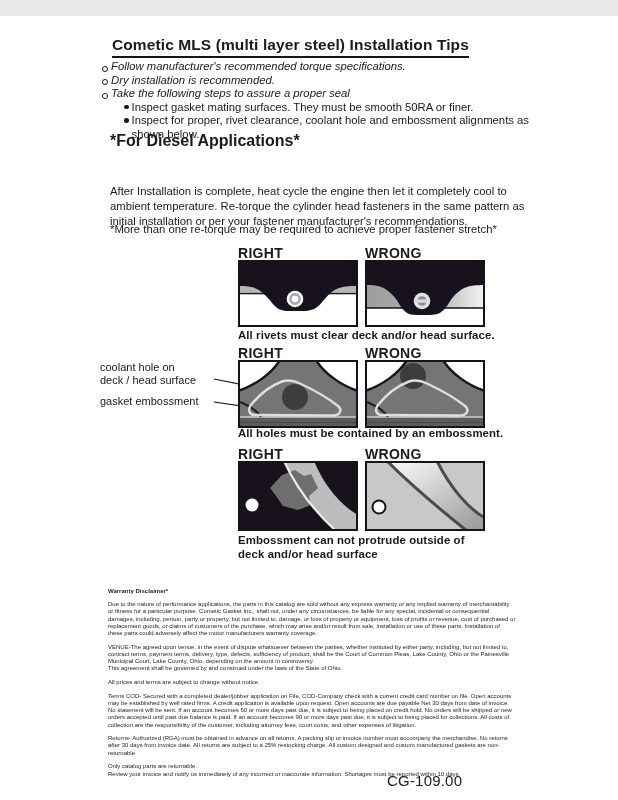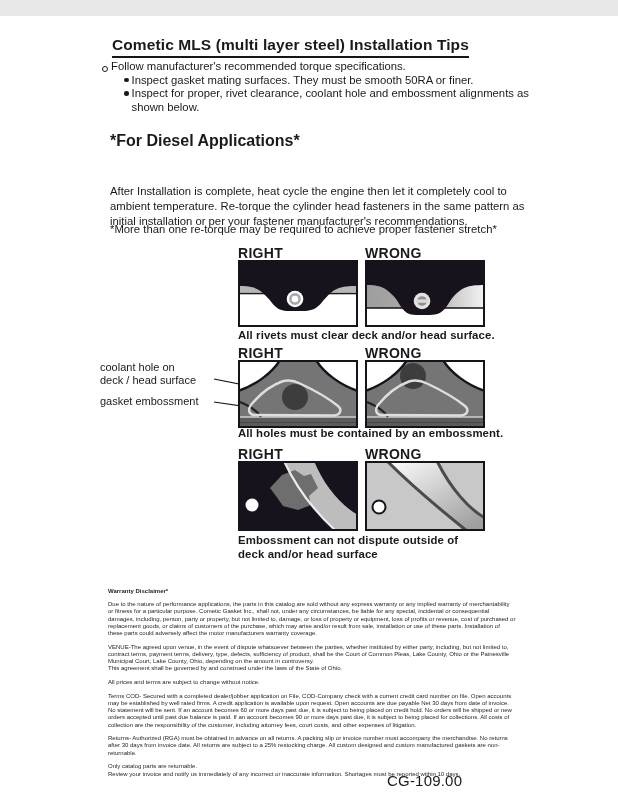--- a/index.html
+++ b/index.html
@@ -10,21 +10,21 @@
   }
   .abs { position:absolute; }
 
   .doc-title {
     left:112px; top:20px; font-size:15.5px; font-weight:bold;
     border-bottom:2px solid #161616; padding-bottom:2px; display:inline-block;
     letter-spacing:0.1px;
   }
 
   .bullets { left:102px; top:44px; width:440px; font-size:11.3px; }
-  .b-row { display:flex; align-items:center; line-height:13.6px; }
+  .b-row { display:flex; align-items:center; line-height:13.6px;font-style:italic; }
   .b-marker {
     width:4px; height:4px; border:1.2px solid #1a1a1a; border-radius:50%;
     margin:4px 3px 0 0; flex:0 0 auto;
   }
   .sb-row { display:flex; align-items:flex-start; line-height:13.6px; padding-left:22px; }
   .sb-marker {
     width:4.5px; height:4.5px; background:#1a1a1a; border-radius:50%;
     margin:4px 3px 0 0; flex:0 0 auto;
   }
 
@@ -75,20 +75,28 @@
 <body>
 
 <div class="page">
 
   <div class="abs doc-title">Cometic MLS (multi layer steel) Installation Tips</div>
 
   <div class="abs bullets">
     <div class="b-row">
       <span class="b-marker"></span>
       <span>Follow manufacturer's recommended torque specifications.</span>
+    </div>
+    <div class="b-row">
+      <span class="b-marker"></span>
+      <span>Dry installation is recommended.</span>
+    </div>
+    <div class="b-row">
+      <span class="b-marker"></span>
+      <span>Take the following steps to assure a proper seal</span>
     </div>
     <div class="sb-row">
       <span class="sb-marker"></span>
       <span>Inspect gasket mating surfaces.  They must be smooth 50RA or finer.</span>
     </div>
     <div class="sb-row">
       <span class="sb-marker"></span>
       <span>Inspect for proper, rivet clearance, coolant hole and embossment alignments as shown below.</span>
     </div>
   </div>
@@ -215,21 +223,21 @@
         </defs>
         <rect width="120" height="70" fill="#c8c8c8"></rect>
         <path d="M22 0 H72 C86 28 104 48 120 57 V70 H102 C72 46 42 20 22 0 Z" fill="url(#gBand3)"></path>
         <path d="M22 0 C42 20 72 46 102 70" fill="none" stroke="#4b4b4b" stroke-width="3"></path>
         <path d="M72 0 C86 28 104 48 120 57" fill="none" stroke="#4b4b4b" stroke-width="3"></path>
         <circle cx="14" cy="46" r="6.5" fill="#ffffff" stroke="#17121c" stroke-width="2"></circle>
         <rect x="0" y="0" width="120" height="70" fill="none" stroke="#17121c" stroke-width="4"></rect>
       </svg>
     </div>
 
-    <div class="fig-caption cap-3">Embossment can not dispute outside of deck and/or head surface</div>
+    <div class="fig-caption cap-3">Embossment can not protrude outside of deck and/or head surface</div>
   </div>
 
   <div class="abs legal">
     <div class="legal-h">Warranty Disclaimer*</div>
     <p>Due to the nature of performance applications, the parts in this catalog are sold without any express warranty or any implied warranty of merchantability or fitness for a particular purpose.  Cometic Gasket Inc., shall not, under any circumstances, be liable for any special, incidental or consequential damages, including, person, party or property, but not limited to, damage, or loss of property or equipment, loss of profits or revenue, cost of purchased or replacement goods, or claims of customers of the purchase, which may arise and/or result from sale, installation or use of these parts.  Installation of these parts could adversely affect the motor manufacturers warranty coverage.</p>
     <p class="lg-sp">VENUE-The agreed upon venue, in the event of dispute whatsoever between the parties, whether instituted by either party, including, but not limited to, contract terms, payment terms, delivery, type, defects, sufficiency of product, shall be the Court of Common Pleas, Lake County, Ohio or the Painesville Municipal Court, Lake County, Ohio, depending on the amount in controversy.</p>
     <p>This agreement shall be governed by and construed under the laws of the State of Ohio.</p>
     <p class="lg-sp">All prices and terms are subject to change without notice.</p>
     <p class="lg-sp">Terms COD- Secured with a completed dealer/jobber application on File, COD-Company check with a current credit card number on file.  Open accounts may be established by well rated firms.  A credit application is available upon request.  Open accounts are due payable Net 30 days from date of invoice.  No statement will be sent.  If an account becomes 60 or more days past due, it is subject to being placed on credit hold.  No orders will be shipped or new orders accepted until past due balance is paid.  If an account becomes 90 or more days past due, it is subject to being placed for collections.  All costs of collection are the responsibility of the customer, including attorney fees, court costs, and other expenses of litigation.</p>
     <p class="lg-sp">Returns- Authorized (RGA) must be obtained in advance on all returns.  A packing slip or invoice number must accompany the merchandise.  No returns after 30 days from invoice date.  All returns are subject to a 25% restocking charge.  All custom designed and custom manufactured gaskets are non-returnable.</p>

